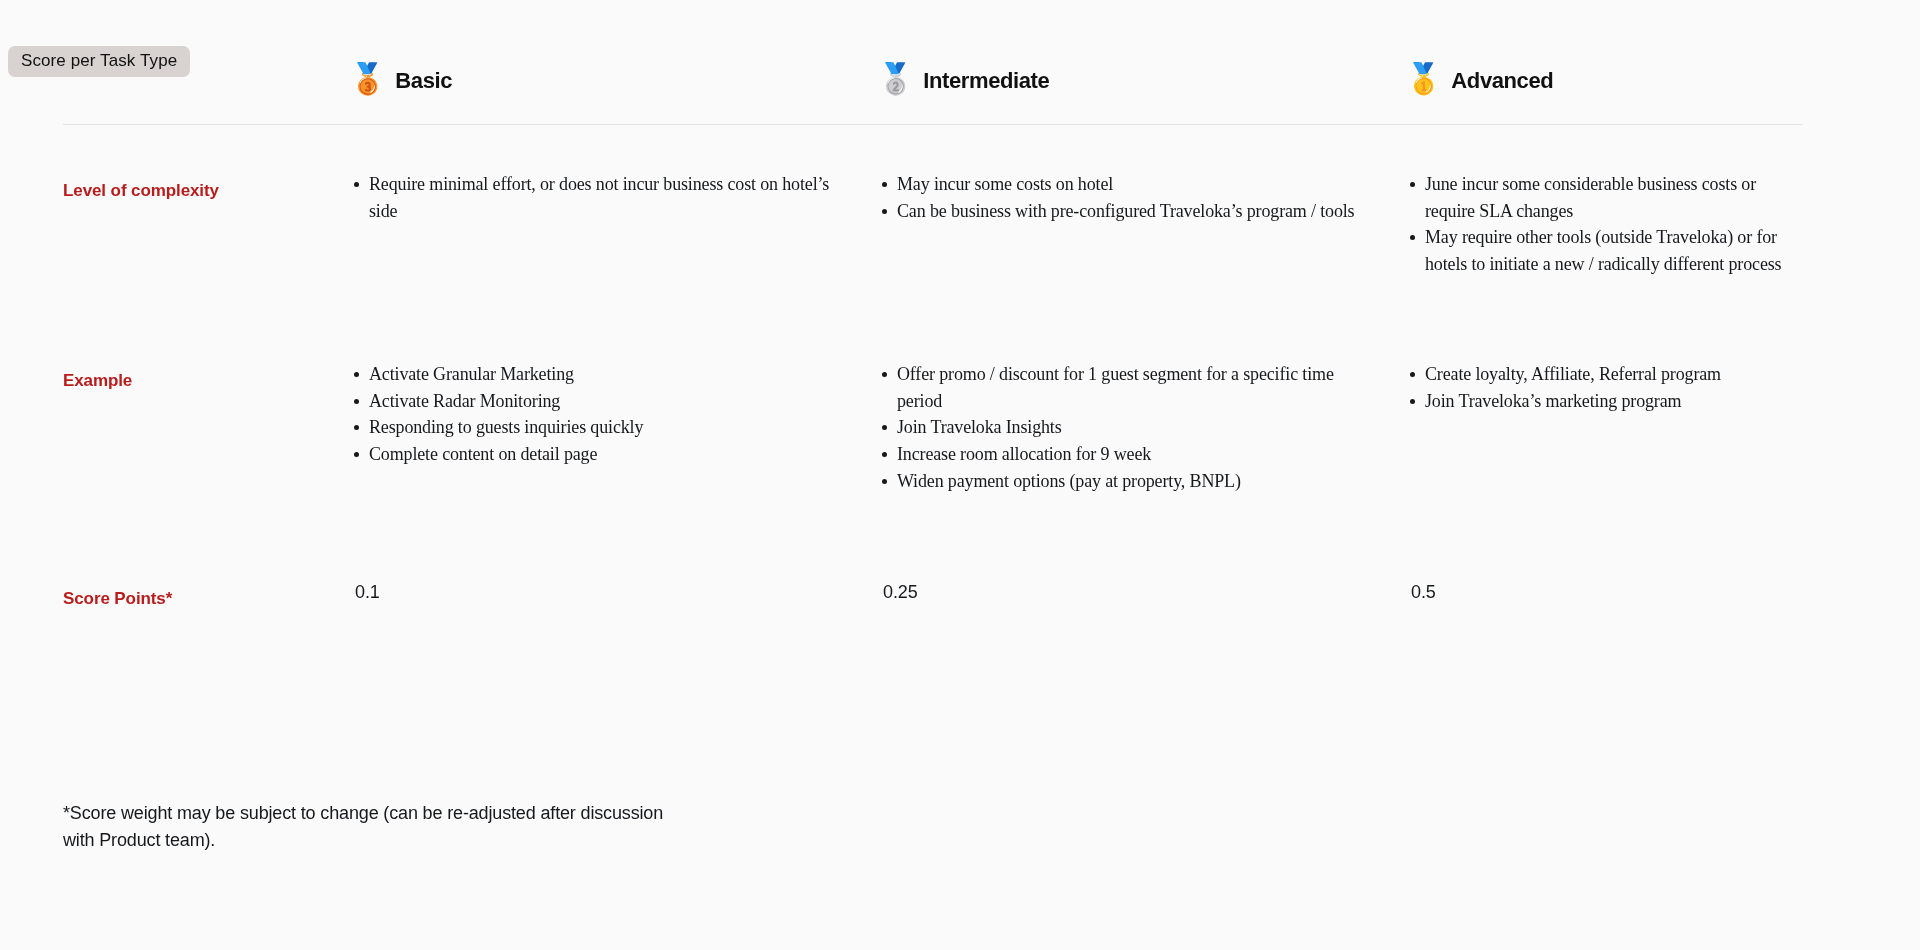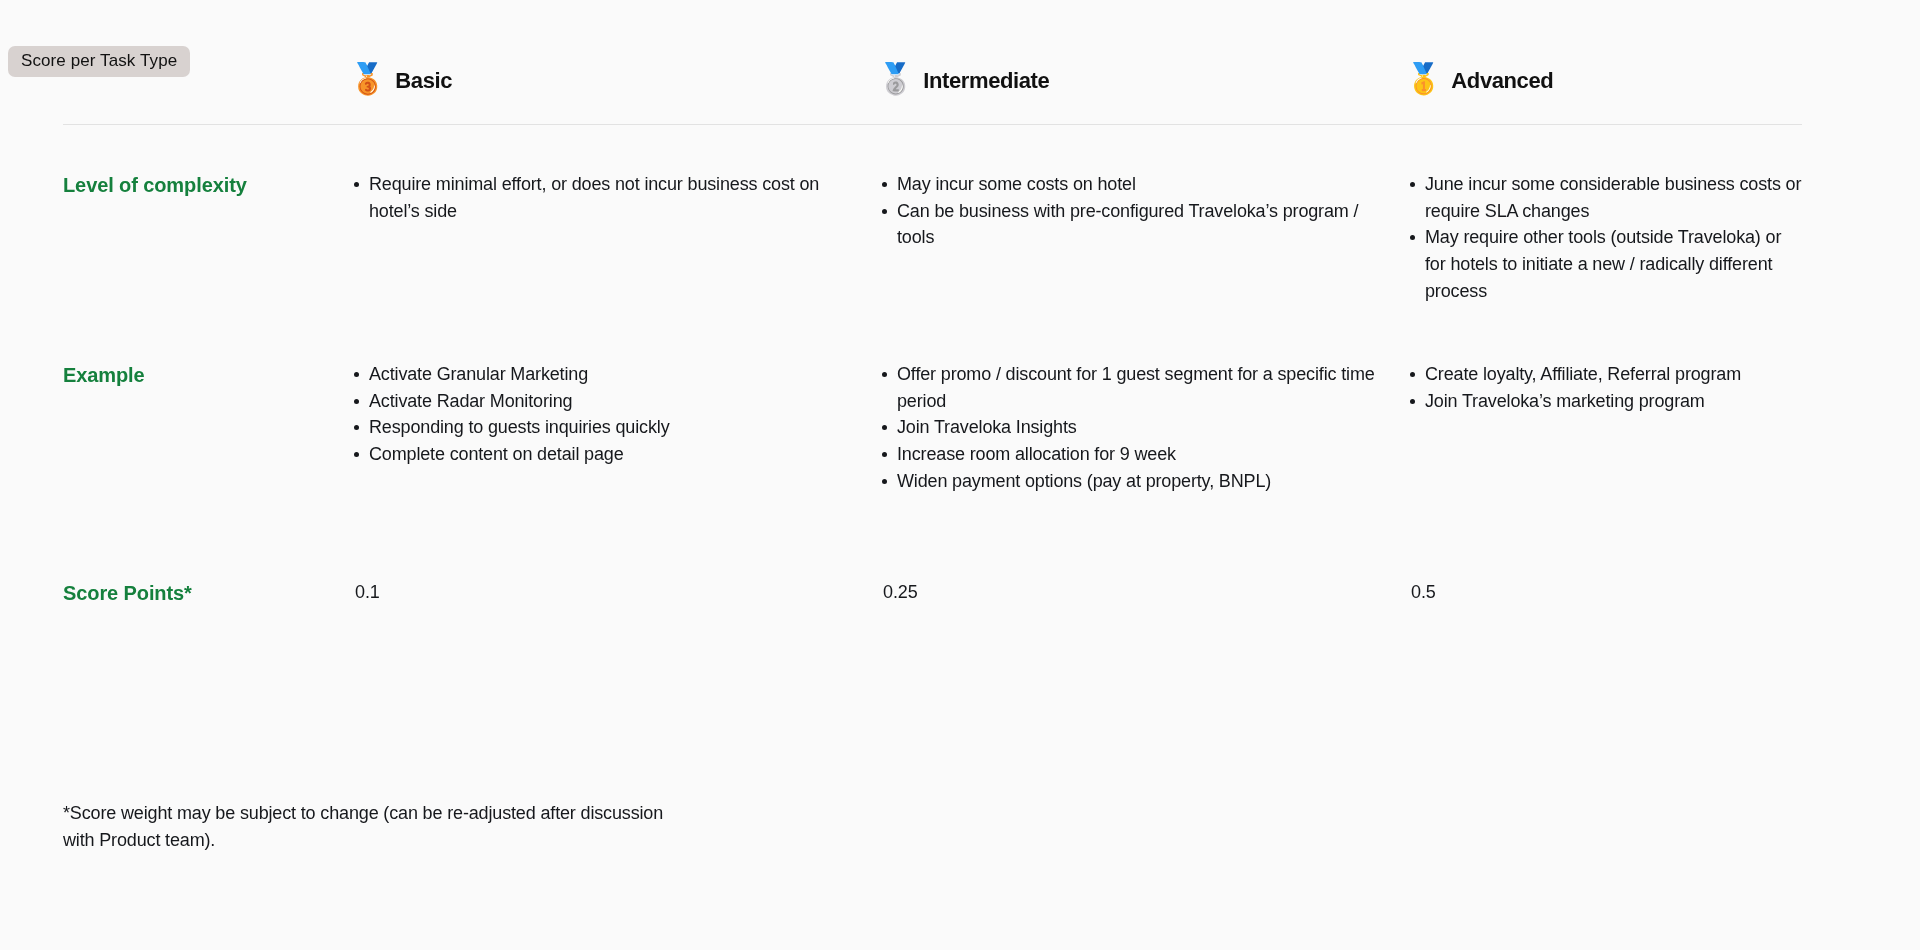--- a/index.html
+++ b/index.html
@@ -103,31 +103,33 @@
 
   
   .body-row {
     padding-top: 46px;
   }
   .body-row.complexity { min-height: 190px; }
   .body-row.example { min-height: 220px; }
   .body-row.score { min-height: 70px; padding-top: 44px; }
 
   .row-label {
-    font-size: 20px;
+    font-size: 17px;
     font-weight: 700;
     line-height: 1.45;
-    color: #15803d;
+    color: #b91c1c;
     letter-spacing: -0.1px;
+    margin-top: 8px;
   }
 
   ul.bullets {
     margin: 0;
     padding: 0 0 0 20px;
     list-style: none;
+    font-family: Liberation Serif, serif;
   }
   ul.bullets li {
     position: relative;
     font-size: 18px;
     line-height: 1.48;
     color: #16181c;
     margin-bottom: 0px;
     letter-spacing: -0.15px;
   }
   ul.bullets li::before {

